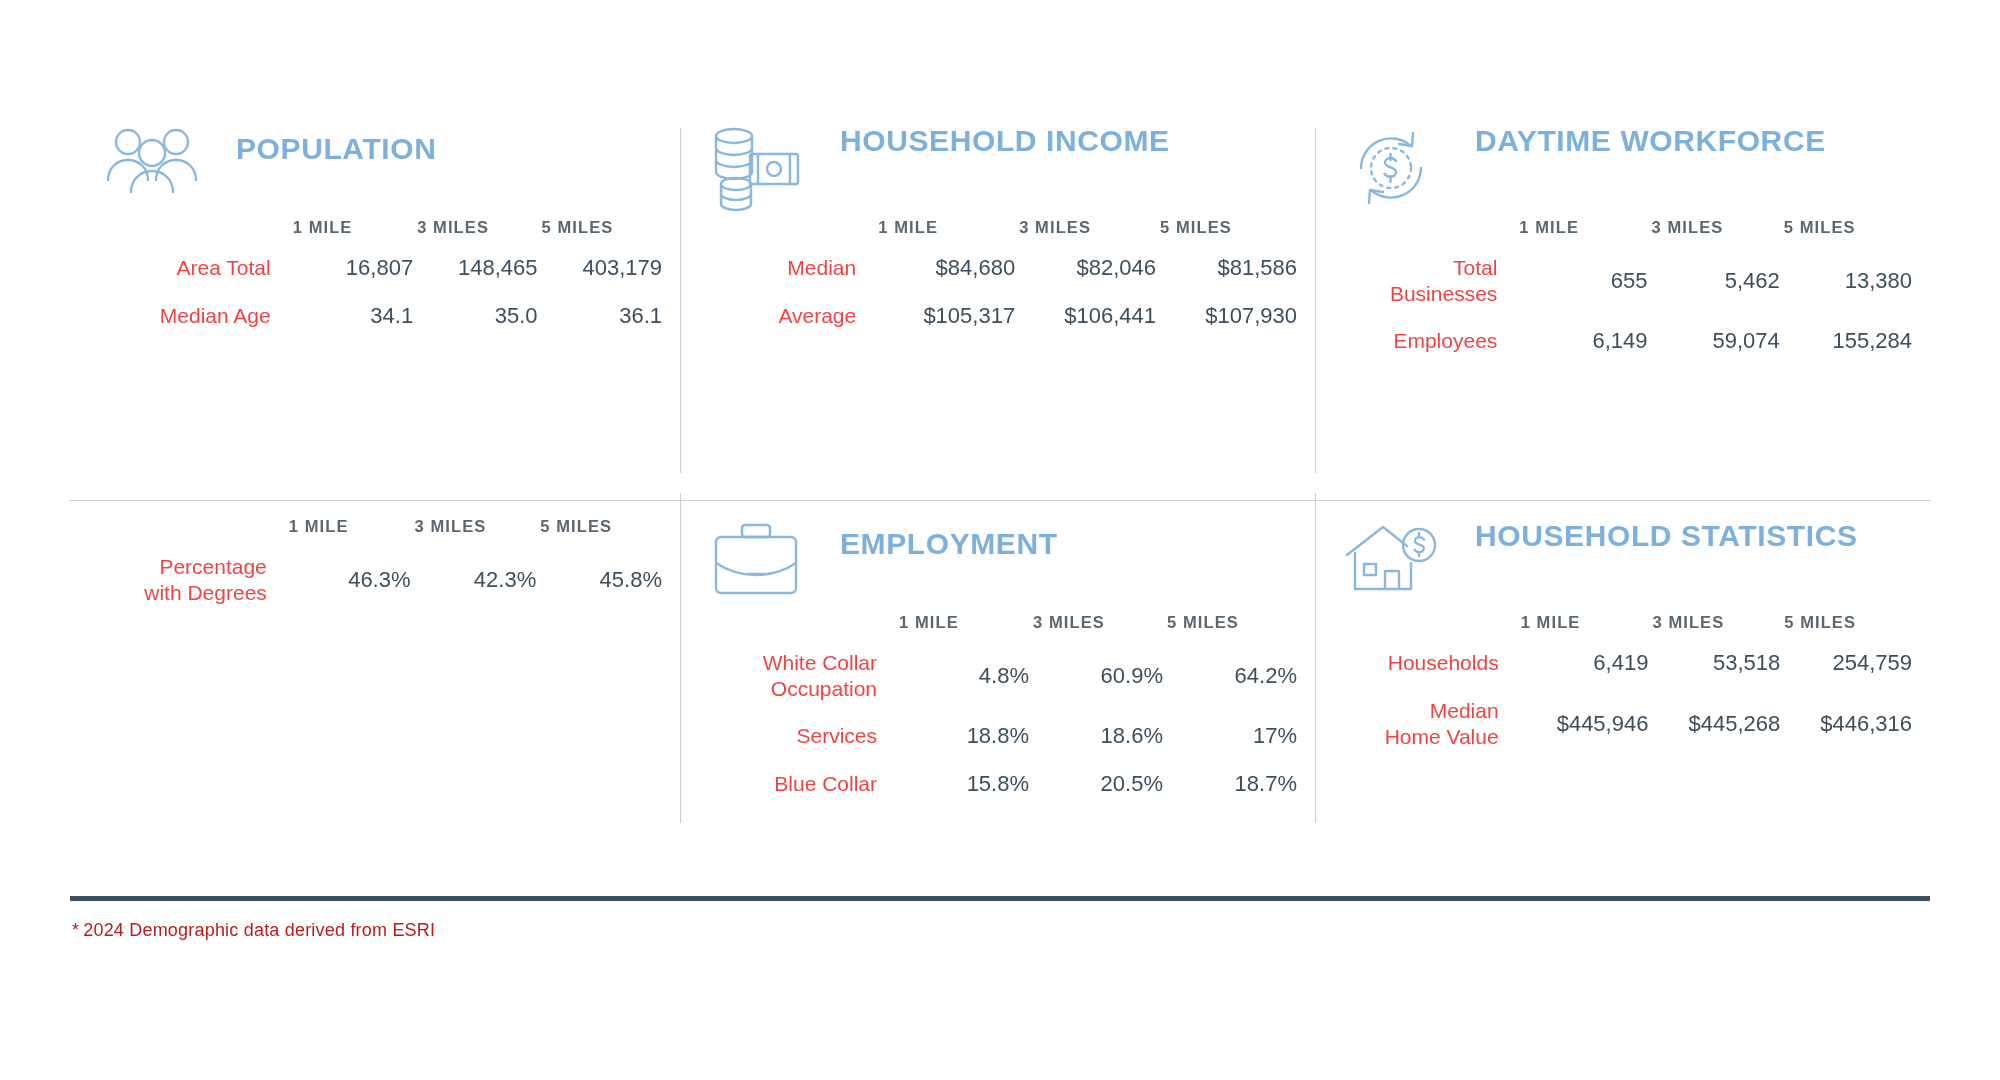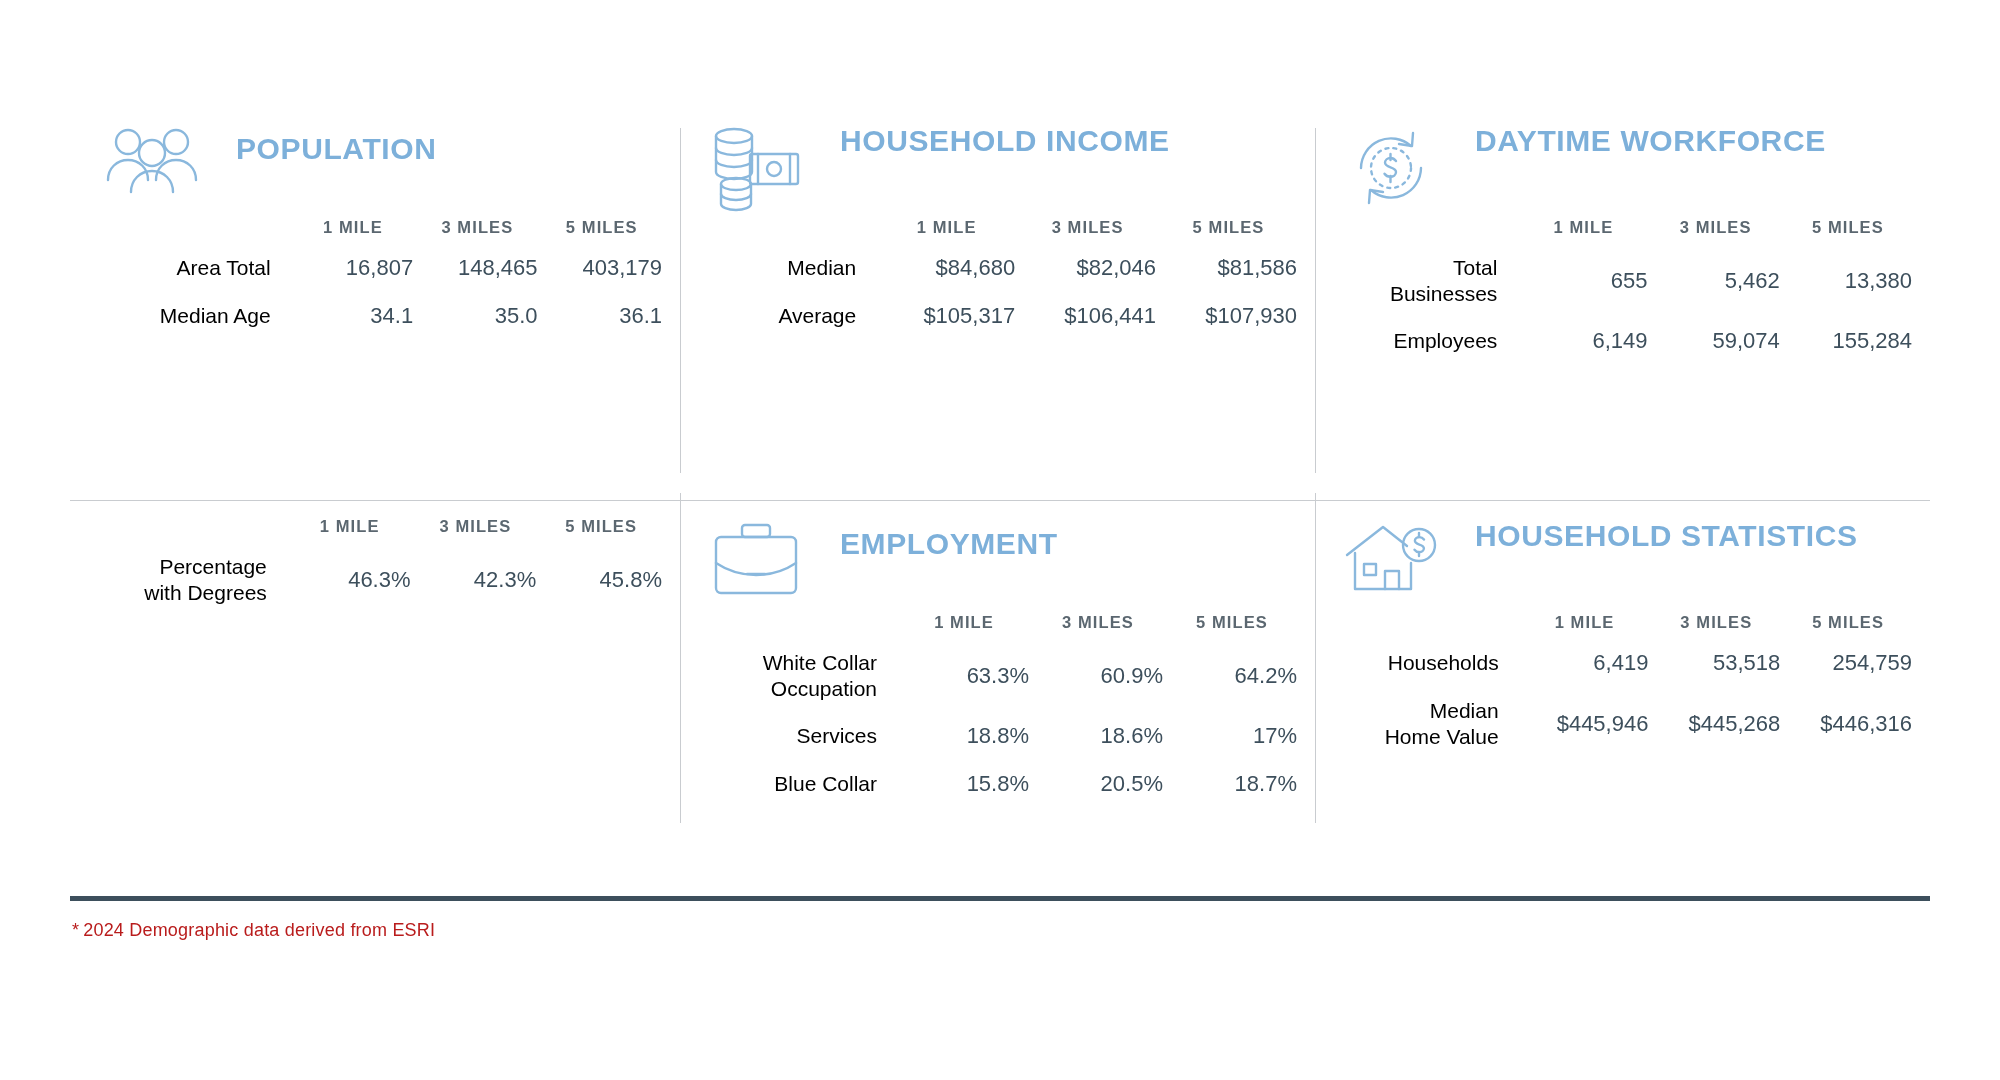--- a/index.html
+++ b/index.html
@@ -107,28 +107,28 @@
   }
   table.stats th, table.stats td {
     padding: 0;
     font-weight: normal;
   }
   table.stats th.colhead {
     font-size: 16.5px;
     font-weight: bold;
     color: #5b6770;
     letter-spacing: 1.1px;
-    text-align: center;
+    text-align: left;
     padding-bottom: 18px;
     padding-right: 4px;
   }
   table.stats th.rowlabel-blank { width: 190px; }
   table.stats td.rowlabel {
     font-size: 21px;
-    color: #000000;
+    color: #ef4444;
     text-align: right;
     padding-right: 22px;
     line-height: 1.22;
     padding-bottom: 22px;
     vertical-align: middle;
     white-space: pre-line;
   }
   table.stats td.val {
     font-size: 22px;
     color: #3d4f5c;
@@ -334,21 +334,21 @@
             <th class="rowlabel-blank"></th>
             <th class="colhead">1 MILE</th>
             <th class="colhead">3 MILES</th>
             <th class="colhead">5 MILES</th>
           </tr>
         </thead>
         <tbody>
           <tr>
             <td class="rowlabel">White Collar
 Occupation</td>
-            <td class="val">63.3%</td>
+            <td class="val">4.8%</td>
             <td class="val">60.9%</td>
             <td class="val">64.2%</td>
           </tr>
           <tr>
             <td class="rowlabel">Services</td>
             <td class="val">18.8%</td>
             <td class="val">18.6%</td>
             <td class="val">17%</td>
           </tr>
           <tr>

